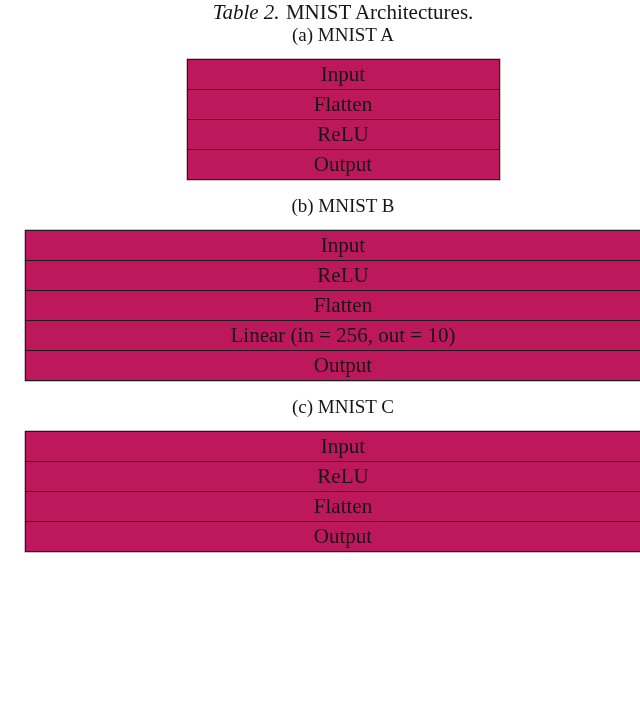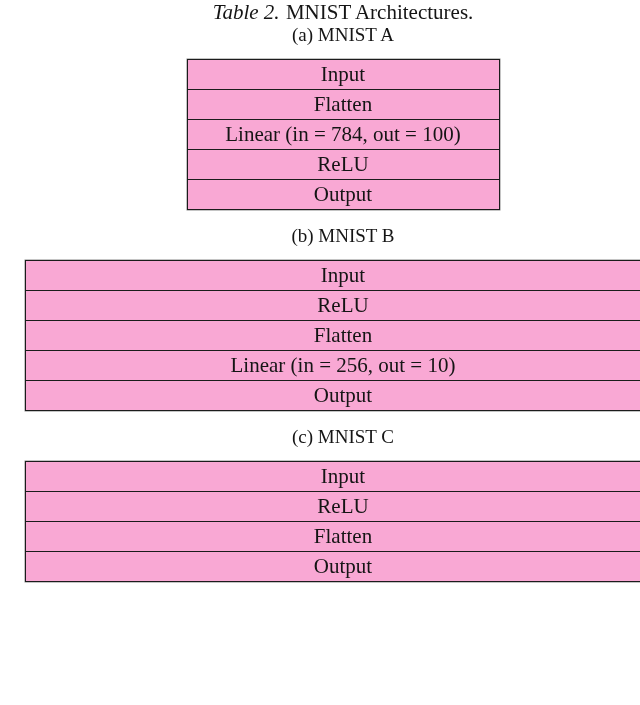--- a/index.html
+++ b/index.html
@@ -29,21 +29,21 @@
     text-align: center;
     font-size: 19px;
     line-height: 22px;
     white-space: nowrap;
   }
   .cap-a { margin-bottom: 13px; }
   .cap-mid { margin-top: 15px; margin-bottom: 13px; }
 
   .arch-table {
     border: 1.5px solid #1c1c1c;
-    background: #f9a8d4;
+    background: #be185d;
     box-shadow: 0 0 0 0.5px #8a8a8a;
   }
   .arch-table.narrow {
     width: 311px;
     margin: 0 auto;
   }
   .arch-table.full {
     margin: 0 2px;
   }
   .arch-row {
@@ -64,21 +64,20 @@
 
   <div class="doc-title">
     <span class="title-prefix">Table 2.</span><span>MNIST Architectures.</span>
   </div>
 
   <div class="sub-caption cap-a">(a) MNIST A</div>
 
   <div class="arch-table narrow">
     <div class="arch-row">Input</div>
     <div class="arch-row">Flatten</div>
-    <div class="arch-row">Linear (in = 784, out = 100)</div>
     <div class="arch-row">ReLU</div>
     <div class="arch-row">Output</div>
   </div>
 
   <div class="sub-caption cap-mid">(b) MNIST B</div>
 
   <div class="arch-table full">
     <div class="arch-row">Input</div>
     <div class="arch-row">ReLU</div>
     <div class="arch-row">Flatten</div>

